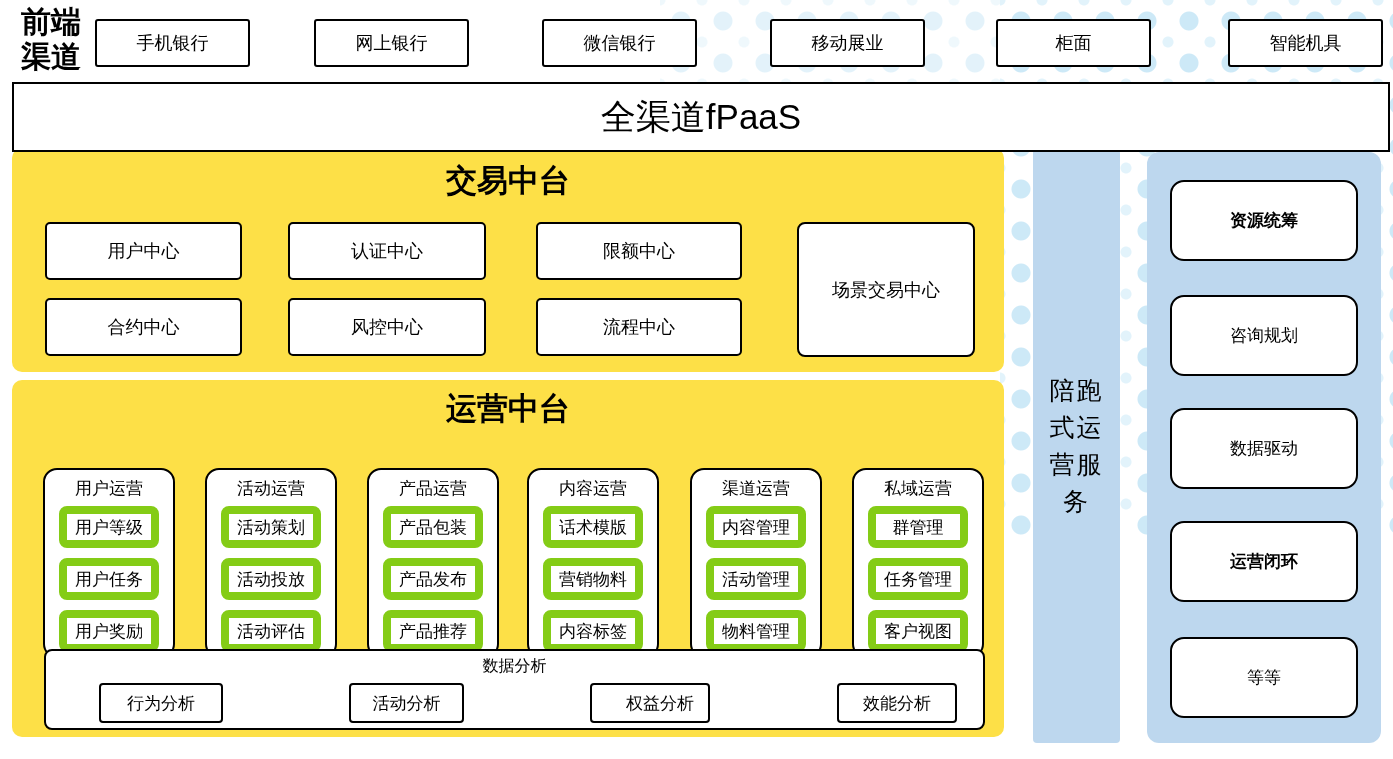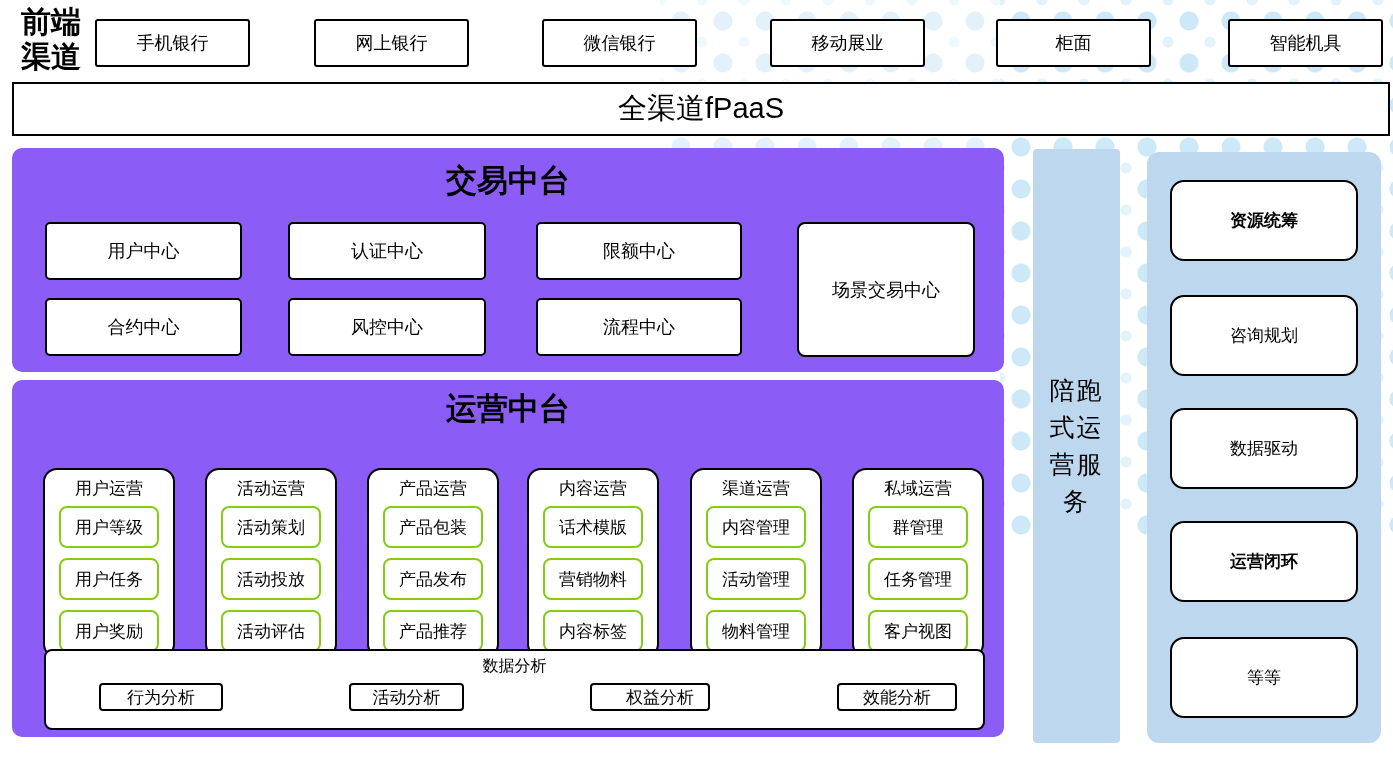--- a/index.html
+++ b/index.html
@@ -24,53 +24,53 @@
     display:flex;align-items:center;justify-content:center;
     box-sizing:border-box;text-align:center;z-index:2;
   }
   
   .front-label{
     position:absolute;left:10px;top:4px;width:82px;z-index:2;
     font-family:"Liberation Serif",serif;font-weight:bold;
     font-size:30px;line-height:35px;text-align:center;
   }
   .channel-box{top:19px;width:155px;height:48px;border-radius:3px;font-size:18px;}
-  .fpaas-bar{left:12px;top:82px;width:1378px;height:54px;font-size:29px;border-radius:0;}
+  .fpaas-bar{left:12px;top:82px;width:1378px;height:70px;font-size:35px;border-radius:0;}
   
   .blue-panel{
-    position:absolute;left:12px;width:992px;background:#8b5cf6;
+    position:absolute;left:12px;width:992px;background:#fde047;
     border-radius:10px;z-index:1;
   }
   .panel-title{
     position:absolute;left:0;width:100%;text-align:center;
     font-family:"Liberation Serif",serif;font-weight:bold;font-size:31px;
   }
   .center-box{height:58px;border-radius:5px;font-size:18px;}
   .scenario-box{left:785px;top:74px;width:178px;height:135px;border-radius:8px;font-size:18px;}
   
   .ops-group{
     position:absolute;top:60px;width:132px;height:190px;background:#fff;
     border:2px solid #000;border-radius:14px;box-sizing:border-box;z-index:2;margin-top:28px;
   }
   .ops-group-title{
     position:absolute;top:7px;left:0;width:100%;text-align:center;font-size:17px;
   }
   .ops-item{
     position:absolute;left:14px;width:100px;height:42px;border-radius:8px;
-    background:#fff;border:2px solid #84cc16;box-sizing:border-box;
+    background:#fff;border:8px solid #84cc16;box-sizing:border-box;
     display:flex;align-items:center;justify-content:center;font-size:17px;
   }
   .ops-item.r1{top:36px;} .ops-item.r2{top:88px;} .ops-item.r3{top:140px;}
   
   .analysis-panel{
     position:absolute;left:32px;top:269px;width:941px;height:81px;background:#fff;
     border:2px solid #000;border-radius:8px;box-sizing:border-box;z-index:2;
   }
   .analysis-title{position:absolute;top:5px;left:0;width:100%;text-align:center;font-size:16px;}
-  .analysis-box{top:32px;height:28px;border-radius:4px;font-size:17px;}
+  .analysis-box{top:32px;height:40px;border-radius:4px;font-size:17px;}
   
   .side-col{position:absolute;top:149px;height:594px;background:#BDD7EE;z-index:1;}
   .accompany-col{left:1033px;width:87px;border-radius:4px;
     display:flex;flex-direction:column;justify-content:center;}
   .accompany-line{font-size:25px;line-height:37px;text-align:center;letter-spacing:2px;}
   .features-col{left:1147px;top:152px;height:591px;width:234px;border-radius:12px;}
   .feature-box{left:1170px;width:188px;height:81px;border-radius:14px;font-size:17px;}
   .bold{font-weight:bold;}
 </style>
 </head>

